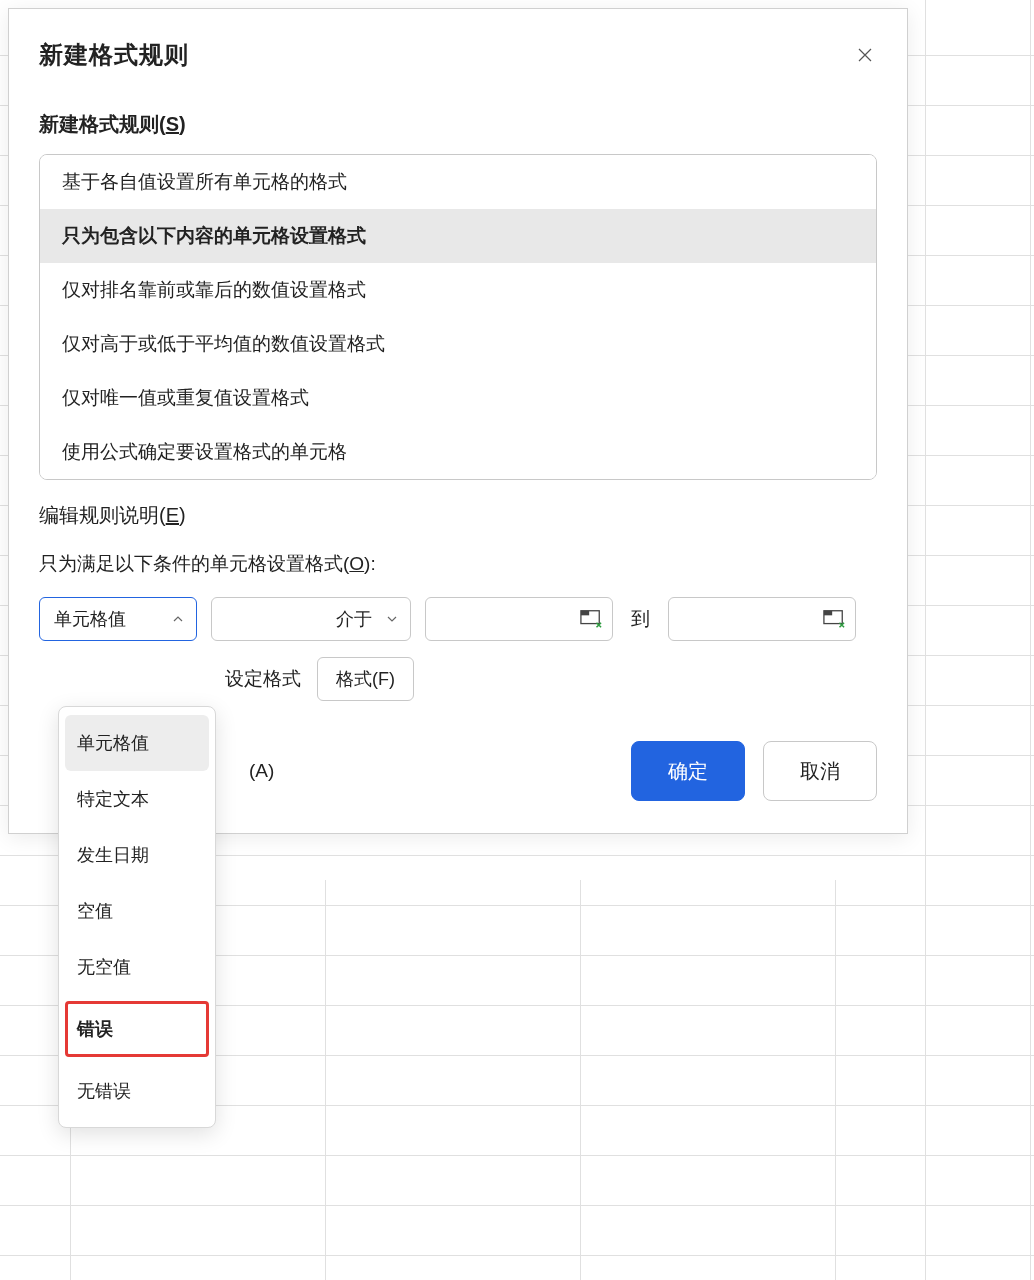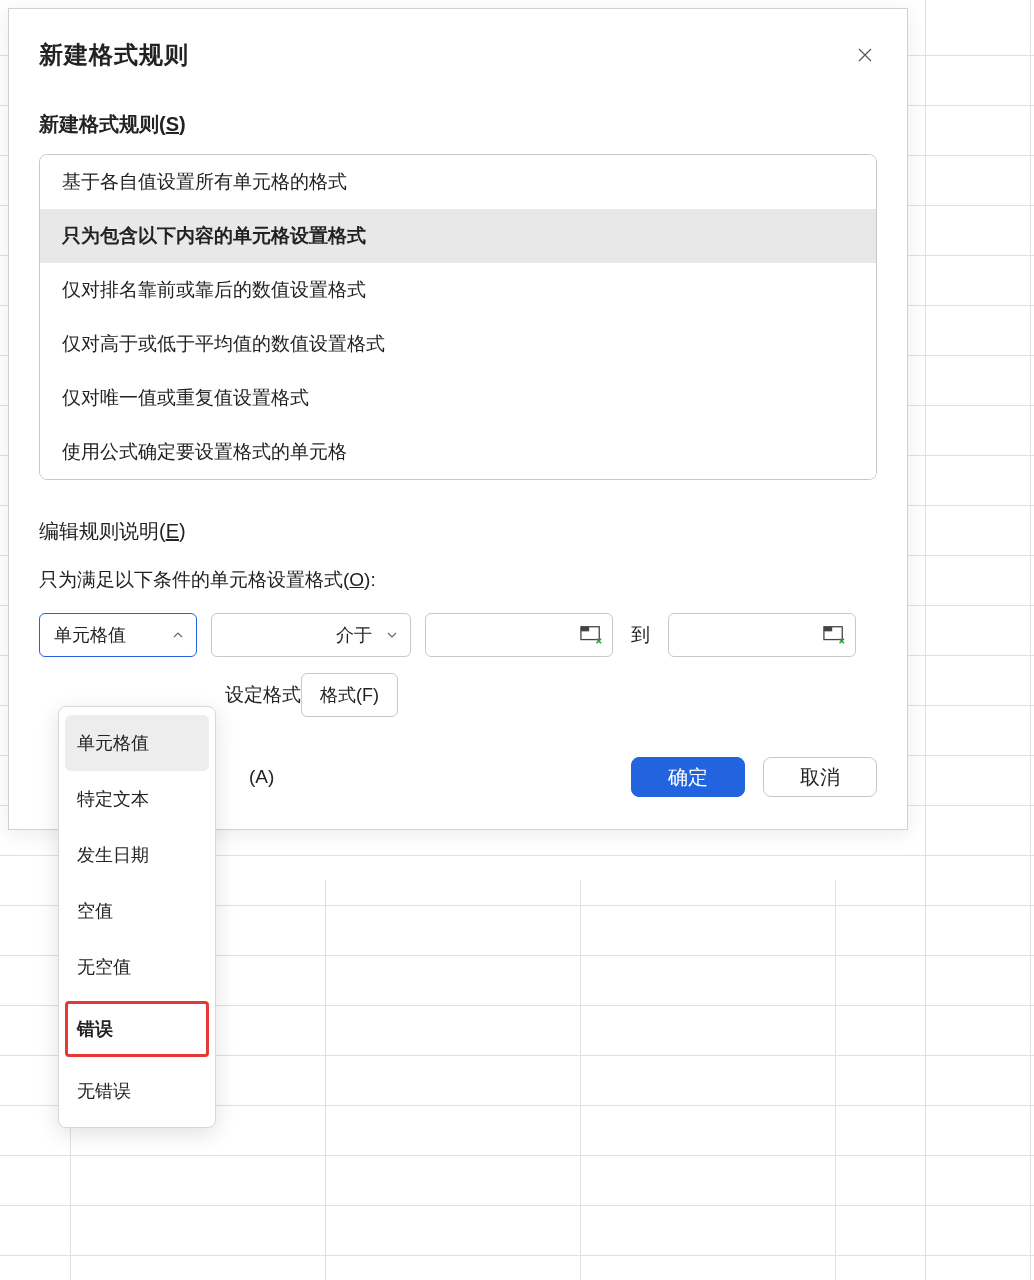--- a/index.html
+++ b/index.html
@@ -55,21 +55,21 @@
       font-weight: 700;
       color: #222;
       margin-bottom: 16px;
     }
     .section-label .ul { text-decoration: underline; }
     
     .rule-type-list {
       border: 1.5px solid #c8c8c8;
       border-radius: 8px;
       overflow: hidden;
-      margin-bottom: 38px;
+      margin-bottom: 22px;
     }
     .rule-type-item {
       padding: 14px 22px;
       font-size: 19px;
       color: #222;
       cursor: pointer;
       background: #fff;
     }
     .rule-type-item.selected {
       background: #e8e8e8;
@@ -140,20 +140,21 @@
     }
     .to-label {
       font-size: 19px;
       color: #222;
       padding: 0 4px;
     }
     
     .format-row {
       display: flex;
       align-items: center;
+      gap: 16px;
       margin-bottom: 40px;
     }
     .set-format-text {
       font-size: 19px;
       color: #222;
       padding-left: 186px;
     }
     .format-btn {
       height: 44px;
       padding: 0 18px;
@@ -172,21 +173,21 @@
       align-items: center;
       gap: 18px;
     }
     .footer-left {
       position: absolute;
       left: 240px;
       font-size: 19px;
       color: #222;
     }
     .btn {
-      height: 40px;
+      height: 60px;
       padding: 0 36px;
       border-radius: 8px;
       font-size: 20px;
       cursor: pointer;
       display: flex; align-items: center; justify-content: center;
       border: 1.5px solid #c8c8c8;
       background: #fff;
       color: #222;
     }
     .btn.primary {

